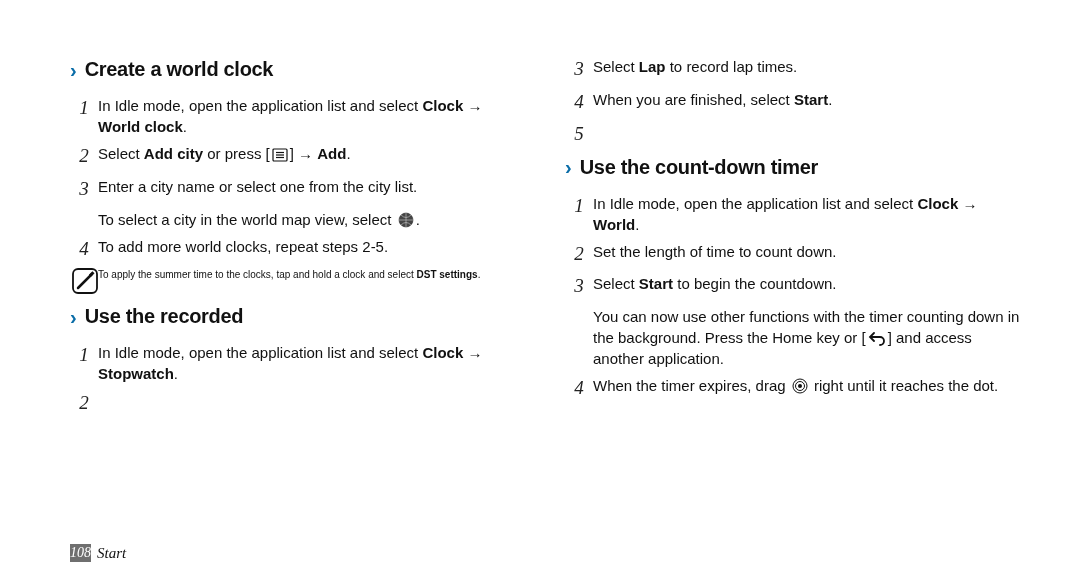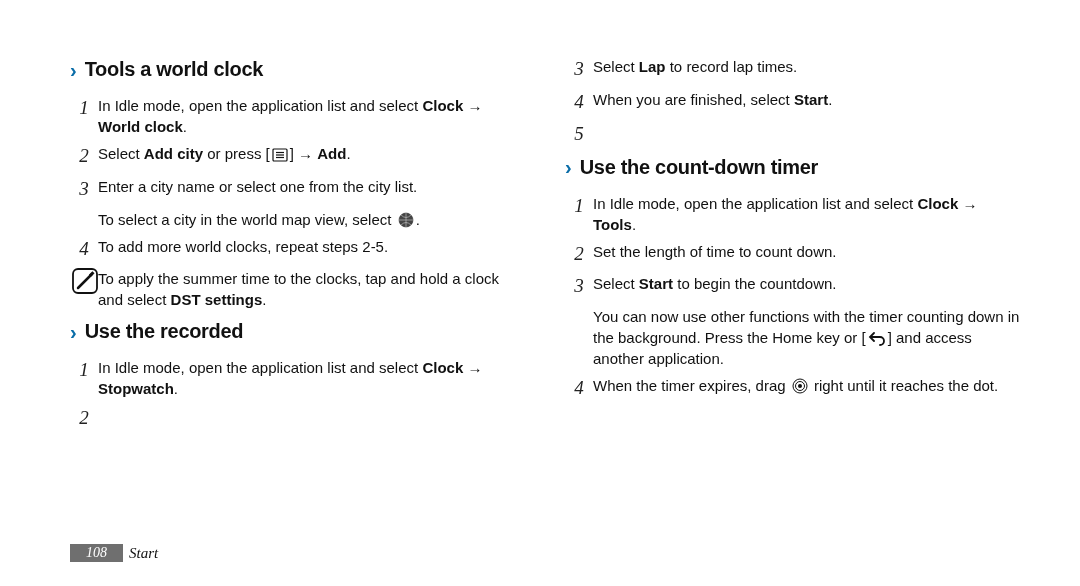--- a/index.html
+++ b/index.html
@@ -72,51 +72,51 @@
   .tipbox {
     display: flex;
     margin: 6px 0 10px 0;
   }
   .tip-icon {
     width: 28px;
     text-align: center;
     flex-shrink: 0;
   }
   .tip-text {
-    font-size: 15px;
+    font-size: 10px;
     line-height: 1.4;
   }
   .footer {
     position: absolute;
     left: 70px;
     bottom: 24px;
     display: flex;
     align-items: center;
     font-style: italic;
     font-family: Georgia, "Times New Roman", serif;
     font-size: 15px;
   }
   .pgnum {
     background: #6f6f6f;
     color: #fff;
     font-style: italic;
-    padding: 1px 16px;
+    padding: 1px 0;
     font-size: 14px;
     margin-right: 6px;
   }
 </style>
 </head>
 <body>
 
 <div class="page">
   <div class="columns">
     <div class="col" id="col-left">
         <div class="sect">
           <span class="chev">›</span>
-          <span class="sect-title">Tools a world clock</span>
+          <span class="sect-title">Create a world clock</span>
         </div>
         <div class="step">
           <div class="step-num">1</div>
           <div class="step-text">In Idle mode, open the application list and select <b>Clock</b> → <b>World clock</b>.</div>
         </div>
         <div class="step">
           <div class="step-num">2</div>
           <div class="step-text">Select <b>Add city</b> or press [<span class="icon">
               <svg width="16" height="14" viewBox="0 0 16 14">
                 <rect x="1" y="1" width="14" height="12" rx="1" fill="none" stroke="#111" stroke-width="1.2"></rect>
@@ -172,21 +172,21 @@
         </div>
         <div class="step">
           <div class="step-num">5</div>
         </div>
         <div class="sect">
           <span class="chev">›</span>
           <span class="sect-title">Use the count-down timer</span>
         </div>
         <div class="step">
           <div class="step-num">1</div>
-          <div class="step-text">In Idle mode, open the application list and select <b>Clock</b> → <b>Tools</b>.</div>
+          <div class="step-text">In Idle mode, open the application list and select <b>Clock</b> → <b>World</b>.</div>
         </div>
         <div class="step">
           <div class="step-num">2</div>
           <div class="step-text">Set the length of time to count down.</div>
         </div>
         <div class="step">
           <div class="step-num">3</div>
           <div class="step-text">Select <b>Start</b> to begin the countdown.<span class="sub">You can now use other functions with the timer counting down in the background. Press the Home key or [<span class="icon">
                 <svg width="18" height="14" viewBox="0 0 18 14">
                   <path d="M6 11 L2 7 L6 3 M2 7 H12 A4 4 0 0 1 12 15" fill="none" stroke="#111" stroke-width="1.8" stroke-linecap="round" transform="translate(0,-2)"></path>

